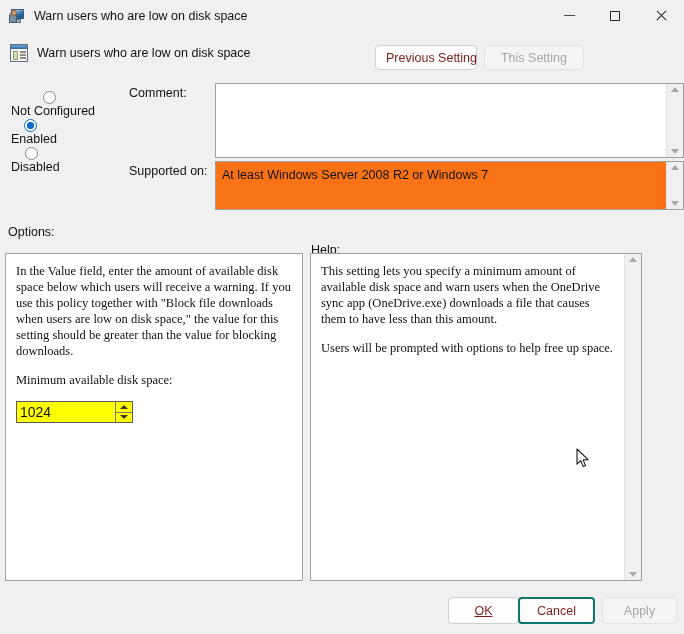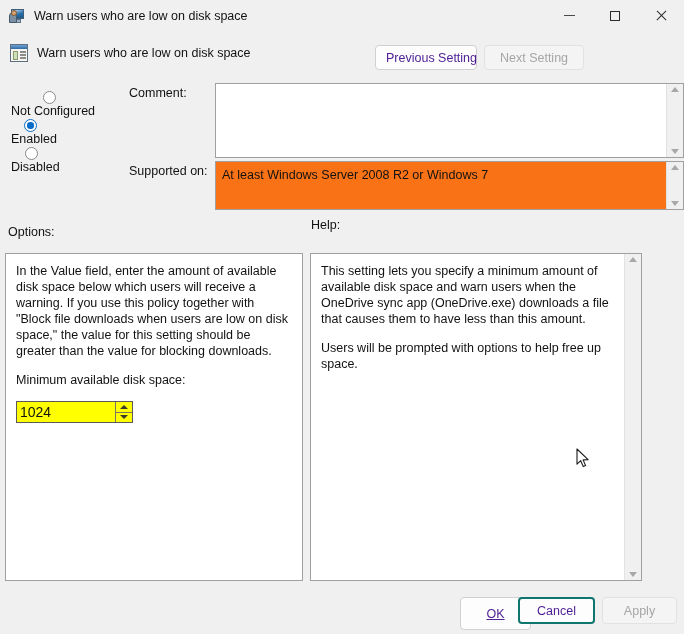--- a/index.html
+++ b/index.html
@@ -90,21 +90,21 @@
   .hdr-icon .l1 { position: absolute; left: 2px; top: 6px; width: 5px; height: 9px; background: #cfe0b4; border: 1px solid #8a9a74; }
   .hdr-icon .l2 { position: absolute; left: 9px; top: 6px; width: 6px; height: 1.5px; background: #8b8b8b; box-shadow: 0 3px 0 #8b8b8b, 0 6px 0 #8b8b8b; }
   .hdr-title { font-size: 12.5px; color: #121212; }
 
   .btn {
     font-family: "Liberation Sans", sans-serif;
     font-size: 12.5px;
     background: #fdfdfd;
     border: 1px solid #d0d0d0;
     border-radius: 4px;
-    color: #4c1d95;
+    color: #7f1d1d;
     height: 25px;
     cursor: pointer;
     padding: 0 10px;
     white-space: nowrap;
   }
   .btn.disabled { color: #a6a6a6; background: #f4f4f4; border-color: #e2e2e2; cursor: default; }
   .btn.focused { border: 2px solid #0f766e; background: #fdfdfd; }
 
   .btn-prev { position: absolute; left: 375px; top: 45px; width: 102px; }
   .btn-next { position: absolute; left: 484px; top: 45px; width: 100px; }
@@ -122,21 +122,21 @@
     content: ""; position: absolute; left: 2.3px; top: 2.3px;
     width: 6.4px; height: 6.4px; border-radius: 50%; background: #0a6cc9;
   }
   .radio-label { font-size: 12.5px; color: #121212; }
 
   
   .lbl { position: absolute; font-size: 12.5px; color: #121212; }
   .lbl-comment   { left: 129px; top: 86px; }
   .lbl-supported { left: 129px; top: 164px; }
   .lbl-options   { left: 8px;   top: 225px; }
-  .lbl-help      { left: 311px; top: 218px; }
+  .lbl-help      { left: 311px; top: 243px; }
 
   
   .box { position: absolute; border: 1px solid #a0a0a0; background: #ffffff; display: flex; }
   .box .content {
     flex: 1; overflow: hidden; padding: 5px 6px;
     font-size: 12.5px; line-height: 16px; color: #121212;
   }
   .sbar {
     width: 17px; flex: none; background: #f0f0f0;
     border-left: 1px solid #e2e2e2;
@@ -152,21 +152,21 @@
   .tri-dn { border-top: 5px solid #a8a8a8; }
 
   .box-comment   { left: 215px; top: 83px;  width: 469px; height: 75px; }
   .box-supported { left: 215px; top: 161px; width: 469px; height: 49px; background: #f0f0f0; }
   .box-supported .content { background: #f97316; }
 
   .box-options { left: 5px;   top: 253px; width: 298px; height: 328px; }
   .box-help    { left: 310px; top: 253px; width: 332px; height: 328px; }
 
   .box-options .content, .box-help .content { padding: 9px 10px; }
-  .box-options .content p, .box-help .content p { margin: 0 0 13px 0; }
+  .box-options .content p, .box-help .content p { margin: 0 0 13px 0; font-family: Liberation Serif, serif; }
   .box-options .content p:last-child { margin-bottom: 0; }
 
   
   .spin-label { margin: 0 0 9px 0; }
   .spinner {
     width: 117px; height: 22px;
     border: 1px solid #5a5a5a;
     background: #ffff00;
     display: flex; align-items: stretch;
     margin-top: 2px;
@@ -183,21 +183,21 @@
   }
   .spin-up, .spin-dn {
     flex: 1; display: flex; align-items: center; justify-content: center;
     cursor: pointer; background: #ffff00;
   }
   .spin-dn { border-top: 1px solid #7a7a60; }
   .sp-tri-up { width:0;height:0;border-left:4px solid transparent;border-right:4px solid transparent;border-bottom:4px solid #3a3a2a; }
   .sp-tri-dn { width:0;height:0;border-left:4px solid transparent;border-right:4px solid transparent;border-top:4px solid #3a3a2a; }
 
   
-  .btn-ok     { position: absolute; left: 460px; top: 597px; width: 71px; height: 33px; text-decoration: underline; }
+  .btn-ok     { position: absolute; left: 448px; top: 597px; width: 71px; height: 27px; text-decoration: underline; }
   .btn-cancel { position: absolute; left: 518px; top: 597px; width: 77px; height: 27px; }
   .btn-apply  { position: absolute; left: 602px; top: 597px; width: 75px; height: 27px; }
 
   
   .cursor { position: absolute; left: 576px; top: 448px; width: 14px; height: 21px; pointer-events: none; }
 </style>
 </head>
 <body>
 
 <div class="titlebar">
@@ -222,21 +222,21 @@
 <div class="hdr">
   <div class="hdr-icon">
     <div class="bar"></div>
       <div class="l1"></div>
       <div class="l2"></div>
   </div>
   <span class="hdr-title">Warn users who are low on disk space</span>
 </div>
 
 <button class="btn btn-prev">Previous Setting</button>
-<button class="btn btn-next disabled">Next Setting</button>
+<button class="btn btn-next disabled">This Setting</button>
 
 <div class="radio-row r1">
   <span class="radio"></span>
   <span class="radio-label">Not Configured</span>
 </div>
 <div class="radio-row r2">
   <span class="radio on"></span>
   <span class="radio-label">Enabled</span>
 </div>
 <div class="radio-row r3">

